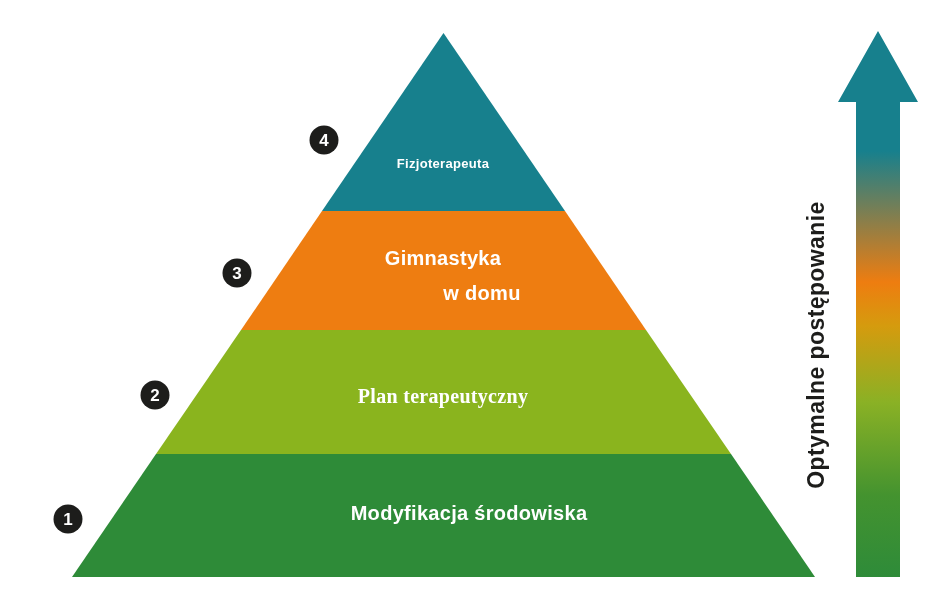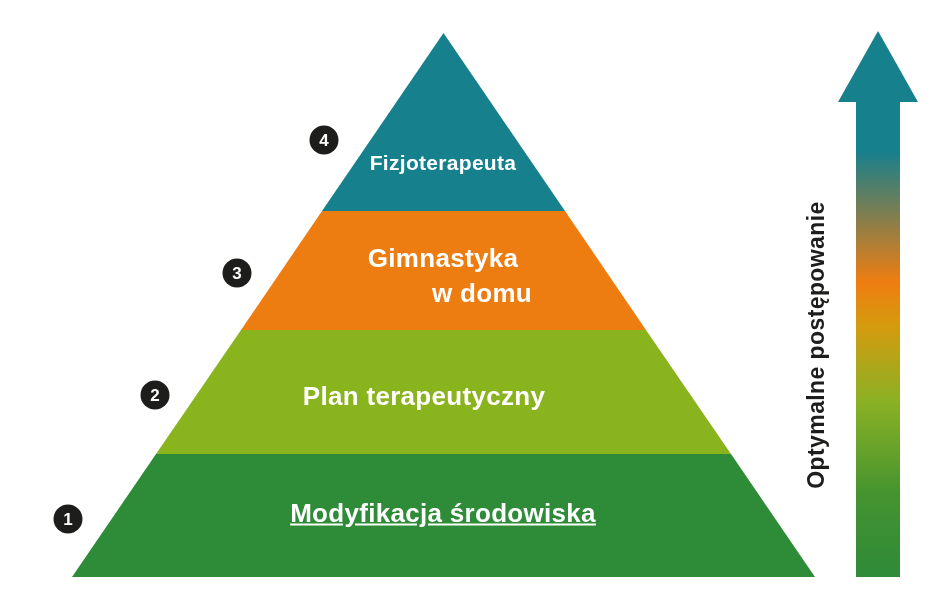--- a/index.html
+++ b/index.html
@@ -18,27 +18,27 @@
   .layer-svg {
     position: absolute;
     left: 0;
     top: 0;
   }
   .level-label {
     position: absolute;
     transform: translate(-50%, -50%);
     color: #ffffff;
     font-weight: 700;
-    font-size: 26px;
+    font-size: 20px;
     letter-spacing: 0.3px;
     white-space: nowrap;
     text-align: center;
   }
   .level-label.small {
-    font-size: 21px;
+    font-size: 13px;
   }
   .num-badge {
     position: absolute;
     width: 29px;
     height: 29px;
     border-radius: 50%;
     background: #1d1d1b;
     color: #ffffff;
     font-weight: 700;
     font-size: 17px;
@@ -78,23 +78,23 @@
     </defs>
 
     <polygon points="72,577 815,577 731,454 156,454" fill="#2e8b38"></polygon>
     <polygon points="156,454 731,454 646,330 241,330" fill="#8ab41e"></polygon>
     <polygon points="241,330 646,330 565,211 322,211" fill="#ee7d11"></polygon>
     <polygon points="322,211 565,211 443.5,33" fill="#17808d"></polygon>
 
     <polygon points="878,31 918,102 900,102 900,577 856,577 856,102 838,102" fill="url(#arrowGrad)"></polygon>
   </svg>
 
-  <div class="level-label" style="left:443px; top:513px;text-decoration:underline;">Modyfikacja środowiska</div>
+  <div class="level-label" style="left:469px; top:513px;">Modyfikacja środowiska</div>
 
-  <div class="level-label" style="left:424px; top:396px;">Plan terapeutyczny</div>
+  <div class="level-label" style="left:443px; top:396px;font-family:Liberation Serif, serif;">Plan terapeutyczny</div>
 
   <div class="level-label" style="left:443px; top:258px;">Gimnastyka</div>
   <div class="level-label" style="left:443px; top:293px;margin-left:39px;">w domu</div>
 
   <div class="level-label small" style="left:443px; top:163px;">Fizjoterapeuta</div>
 
   <div class="num-badge" style="left:68px; top:519px;">1</div>
   <div class="num-badge" style="left:155px; top:395px;">2</div>
   <div class="num-badge" style="left:237px; top:273px;">3</div>
   <div class="num-badge" style="left:324px; top:140px;">4</div>

